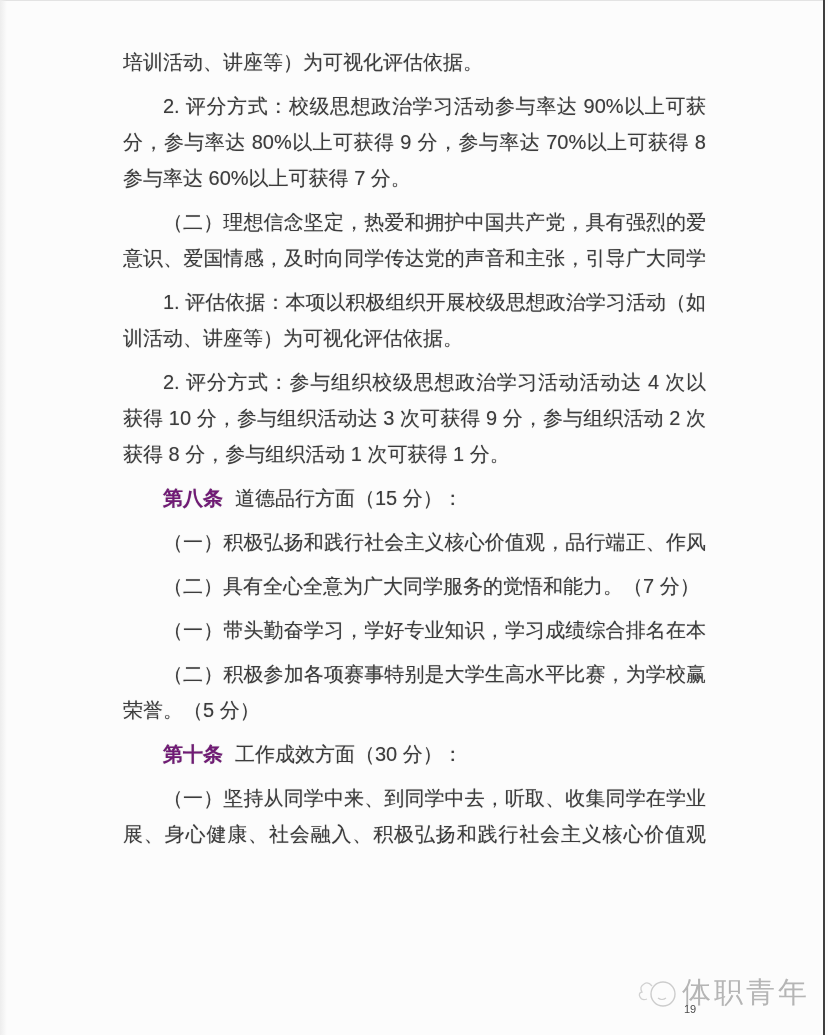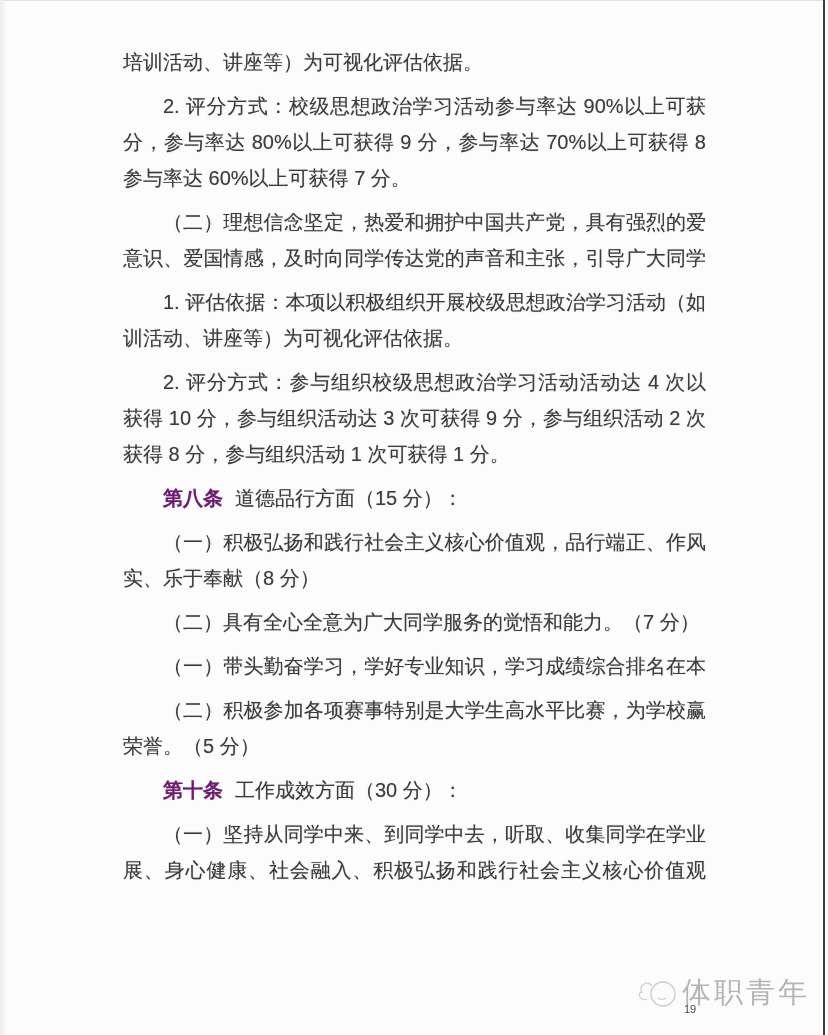--- a/index.html
+++ b/index.html
@@ -93,21 +93,20 @@
       <div class="line">参与率达 60%以上可获得 7 分。</div>
       <div class="line para stretch">（二）理想信念坚定，热爱和拥护中国共产党，具有强烈的爱国</div>
       <div class="line stretch">意识、爱国情感，及时向同学传达党的声音和主张，引导广大同学自</div>
       <div class="line para stretch">1. 评估依据：本项以积极组织开展校级思想政治学习活动（如培</div>
       <div class="line">训活动、讲座等）为可视化评估依据。</div>
       <div class="line para stretch">2. 评分方式：参与组织校级思想政治学习活动活动达 4 次以上可</div>
       <div class="line stretch">获得 10 分，参与组织活动达 3 次可获得 9 分，参与组织活动 2 次可</div>
       <div class="line">获得 8 分，参与组织活动 1 次可获得 1 分。</div>
       <div class="line para"><span class="head">第八条</span>道德品行方面（15 分）：</div>
       <div class="line para stretch">（一）积极弘扬和践行社会主义核心价值观，品行端正、作风务</div>
-      <div class="line">实、乐于奉献（8 分）</div>
       <div class="line para">（二）具有全心全意为广大同学服务的觉悟和能力。（7 分）</div>
       <div class="line para stretch">（一）带头勤奋学习，学好专业知识，学习成绩综合排名在本专</div>
       <div class="line para stretch">（二）积极参加各项赛事特别是大学生高水平比赛，为学校赢得</div>
       <div class="line">荣誉。（5 分）</div>
       <div class="line para"><span class="head">第十条</span>工作成效方面（30 分）：</div>
       <div class="line para stretch">（一）坚持从同学中来、到同学中去，听取、收集同学在学业发</div>
       <div class="line stretch">展、身心健康、社会融入、积极弘扬和践行社会主义核心价值观</div>
     </div>
 
   <div class="watermark">

